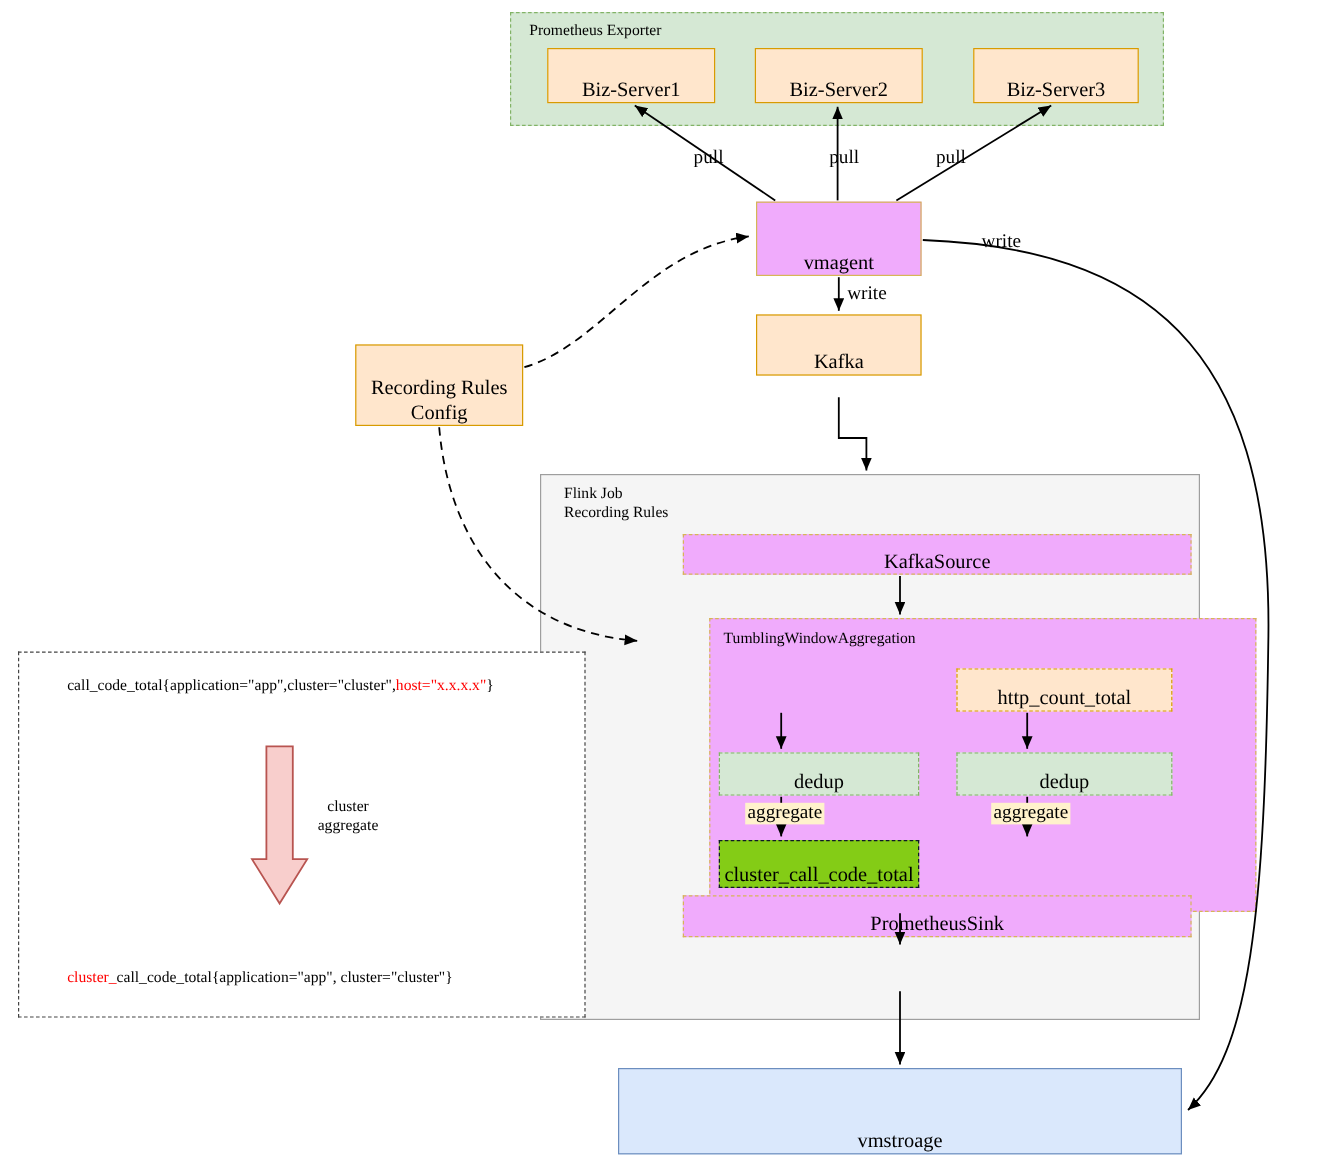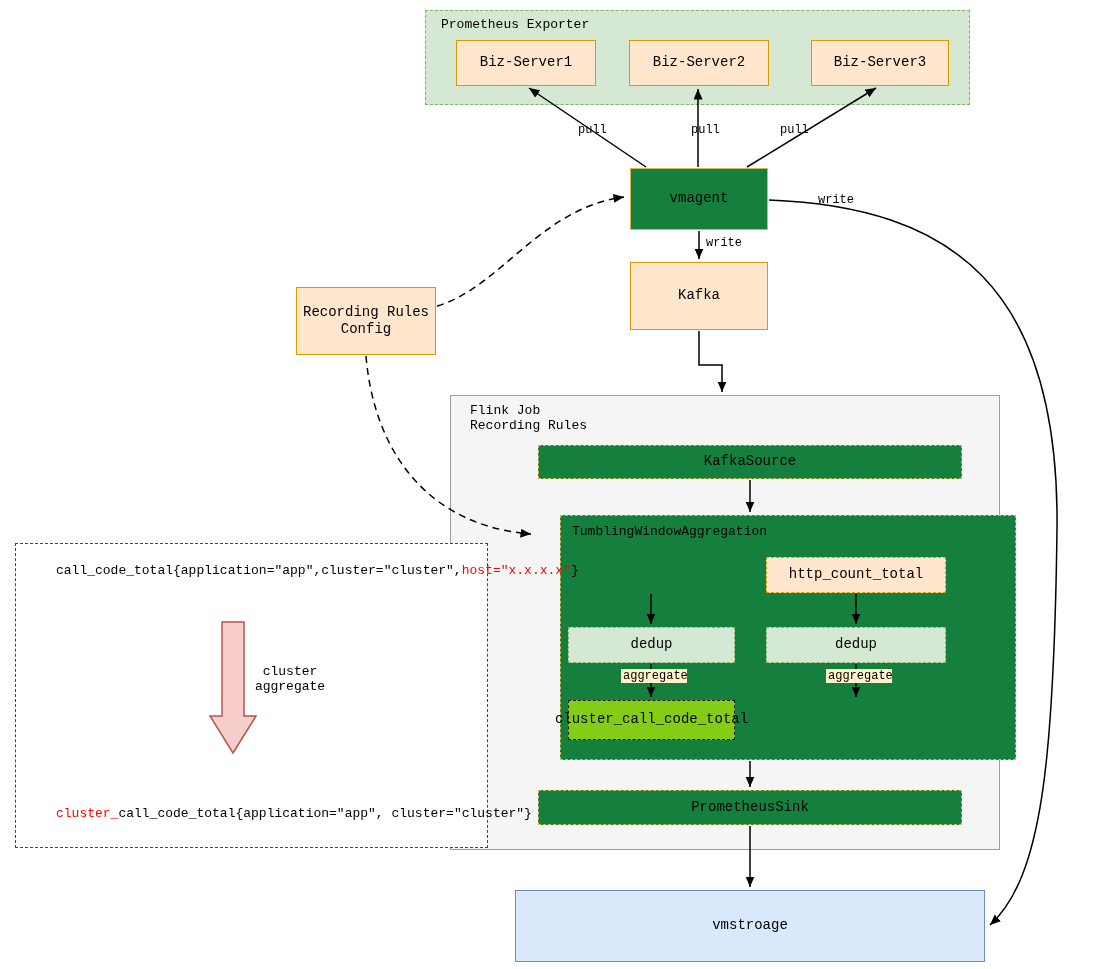--- a/index.html
+++ b/index.html
@@ -1,49 +1,49 @@
 <!DOCTYPE html>
 <html><head>
 <meta charset="utf-8">
 <style>
   html,body { margin:0; padding:0; background:#ffffff; }
   #canvas {
     position:relative;
     width:1098px; height:969px;
     background:#ffffff;
-    font-family:Liberation Mono, monospace;
+    font-family:Liberation Serif, serif;
     color:#000;
     overflow:hidden;
   }
   .box {
     position:absolute;
     box-sizing:border-box;
-    display:flex; align-items:center; justify-content:center;
+    display:flex; align-items:flex-end; justify-content:center;
     text-align:center;
-    font-size:14px;
+    font-size:17px;
     line-height:1.25;
   }
   .container-box { position:absolute; box-sizing:border-box; }
   .container-label {
     position:absolute;
     font-size:13px;
     white-space:pre-line;
   }
   .orange { background:#ffe6cc; border:1px solid #d79b00; }
-  .yellow { background:#15803d; border:1px solid #d6b656; }
+  .yellow { background:#f0abfc; border:1px solid #d6b656; }
   .green  { background:#d5e8d4; border:1px solid #82b366; }
   .pink   { background:#84cc16; border:1px solid #0f172a; }
   .blue   { background:#dae8fc; border:1px solid #6c8ebf; }
-  .dashed { border-style:dashed; }
+  .dashed { border-style:dashed;margin-left:31px; }
   .gray-container { background:#f5f5f5; border:1px solid #9e9e9e; }
   .green-container { background:#d5e8d4; border:1px dashed #82b366; }
   .white-dashed { background:#ffffff; border:1.5px dashed #444444; }
   .edge-label {
     position:absolute;
-    font-size:12px;
+    font-size:16px;
     white-space:nowrap;
   }
   .edge-label.on-yellow { background:#fff2cc; padding:0 2px; text-align:center; }
   .pre { white-space:pre-line; }
   .anno-line {
     position:absolute;
     font-size:13px;
     white-space:nowrap;
   }
   .red-text { color:#ff0000; }
@@ -70,21 +70,21 @@
     </div>
     <div class="box orange" style="left:385px; top:29px; width:138px; height:46px;">
       <span>Biz-Server3</span>
     </div>
   </div>
 
   <div class="box yellow" style="left:630px; top:168px; width:138px; height:62px;">
     <span>vmagent</span>
   </div>
 
-  <div class="box orange" style="left:630px; top:262px; width:138px; height:68px;">
+  <div class="box orange" style="left:630px; top:262px; width:138px; height:51px;">
     <span>Kafka</span>
   </div>
 
   <div class="box orange pre" style="left:296px; top:287px; width:140px; height:68px;">
     <span class="pre">Recording Rules
 Config</span>
   </div>
 
   <div class="container-box gray-container" style="left:450px; top:395px; width:550px; height:455px;">
     <span class="container-label" style="left:19px; top:7px;">Flink Job
@@ -107,21 +107,21 @@
     <span>dedup</span>
   </div>
   <div class="box green dashed" style="left:766px; top:627px; width:180px; height:36px;">
     <span>dedup</span>
   </div>
 
   <div class="box pink dashed" style="left:568px; top:700px; width:167px; height:40px;">
     <span>cluster_call_code_total</span>
   </div>
 
-  <div class="box yellow dashed" style="left:538px; top:790px; width:424px; height:35px;">
+  <div class="box yellow dashed" style="left:538px; top:746px; width:424px; height:35px;">
     <span>PrometheusSink</span>
   </div>
 
   <div class="box blue" style="left:515px; top:890px; width:470px; height:72px;">
     <span>vmstroage</span>
   </div>
 
   <div class="container-box white-dashed" style="left:15px; top:543px; width:473px; height:305px;">
     <div class="anno-line" style="left:40px; top:19px;">
       <span>call_code_total{application="app",cluster="cluster",</span><span class="red-text">host="x.x.x.x"</span><span>}</span>

